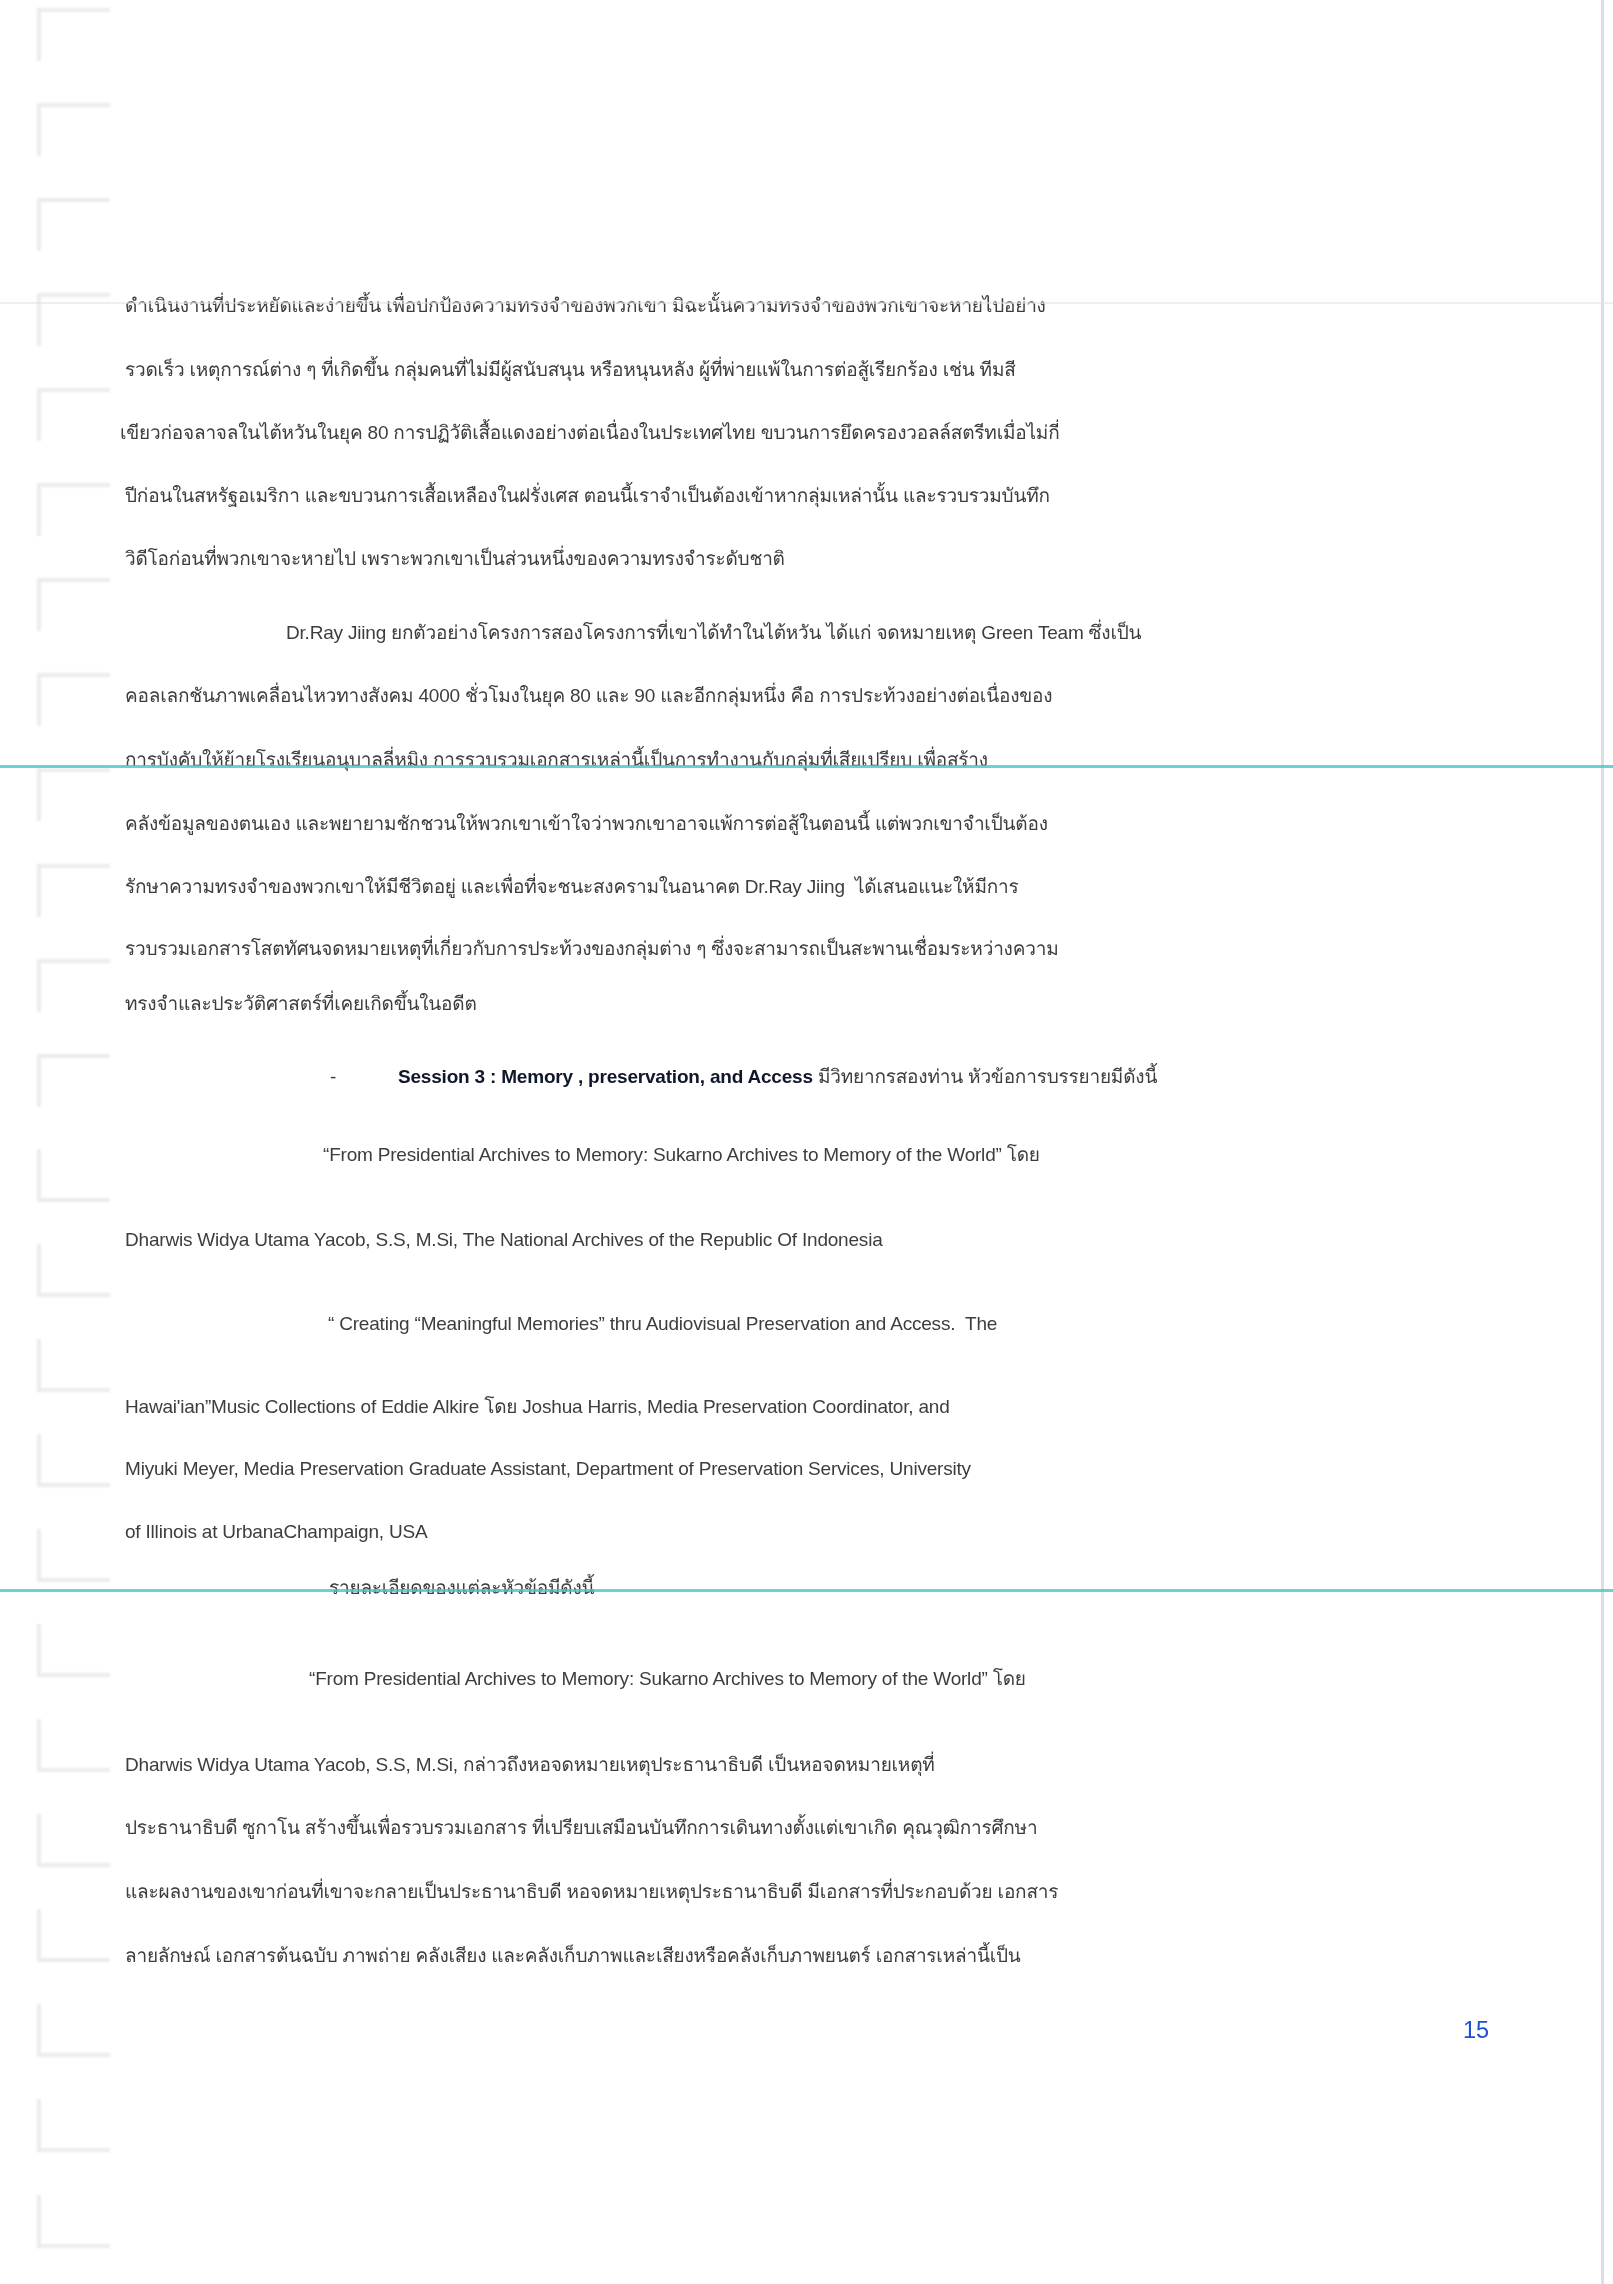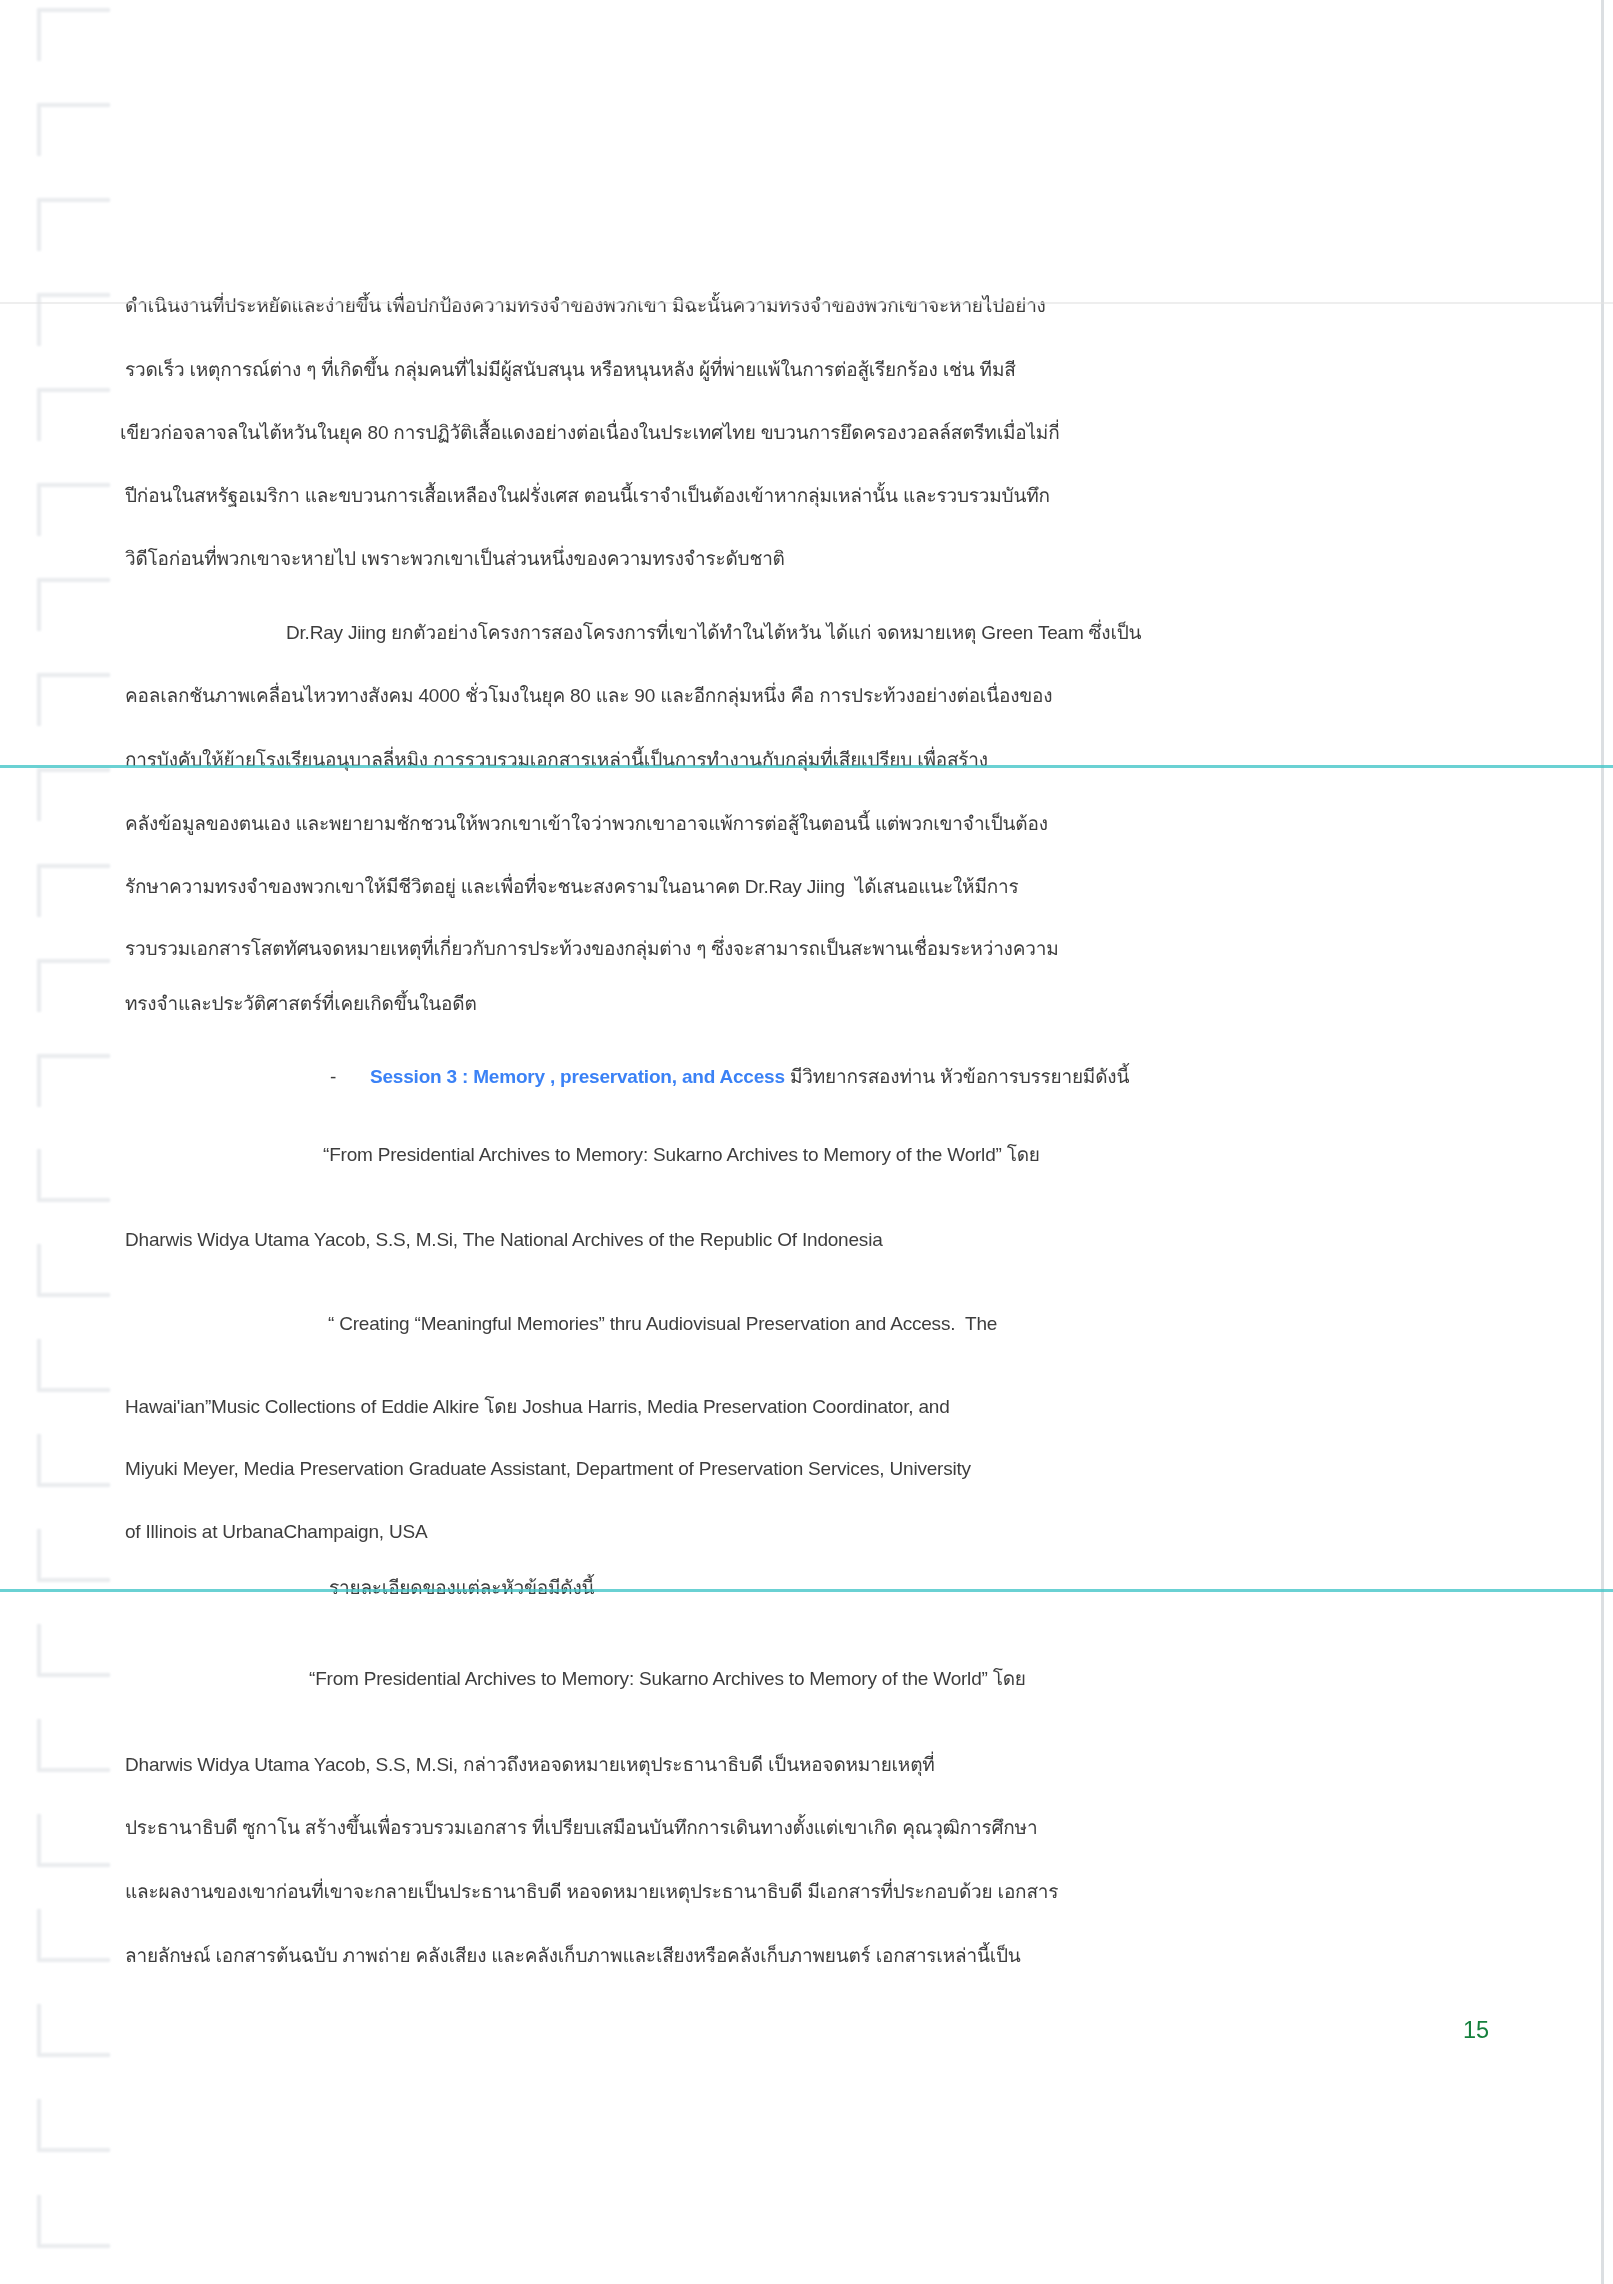--- a/index.html
+++ b/index.html
@@ -19,21 +19,22 @@
     position: absolute;
     white-space: pre;
     font-size: 19px;
     line-height: 39px;
     color: var(--text-color, #3d3d3d);
     font-weight: 400;
     letter-spacing: -0.2px;
   }
   .line .bold {
     font-weight: 700;
-    color: #3b82f6;
+    color: #0f172a;
+    margin-left: 28px;
   }
   .binding-mark {
     position: absolute;
     left: 37px;
     width: 69px;
     height: 49px;
     opacity: 0.55;
     filter: blur(1px);
   }
   .binding-mark.top {
@@ -67,21 +68,21 @@
     width: 2.9px;
     height: 2285px;
     background: var(--edge-color, #d3d7db);
     opacity: 0.8;
   }
   .page-number {
     position: absolute;
     left: 1463px;
     top: 2017px;
     font-size: 23.5px;
-    color: #15803d;
+    color: #1d4ed8;
   }
 </style>
 </head>
 <body>
 
 <div id="page">
   <div id="binding-layer">
       <div class="binding-mark top" style="top: 7.8px;"></div>
       <div class="binding-mark top" style="top: 103px;"></div>
       <div class="binding-mark top" style="top: 198px;"></div>

